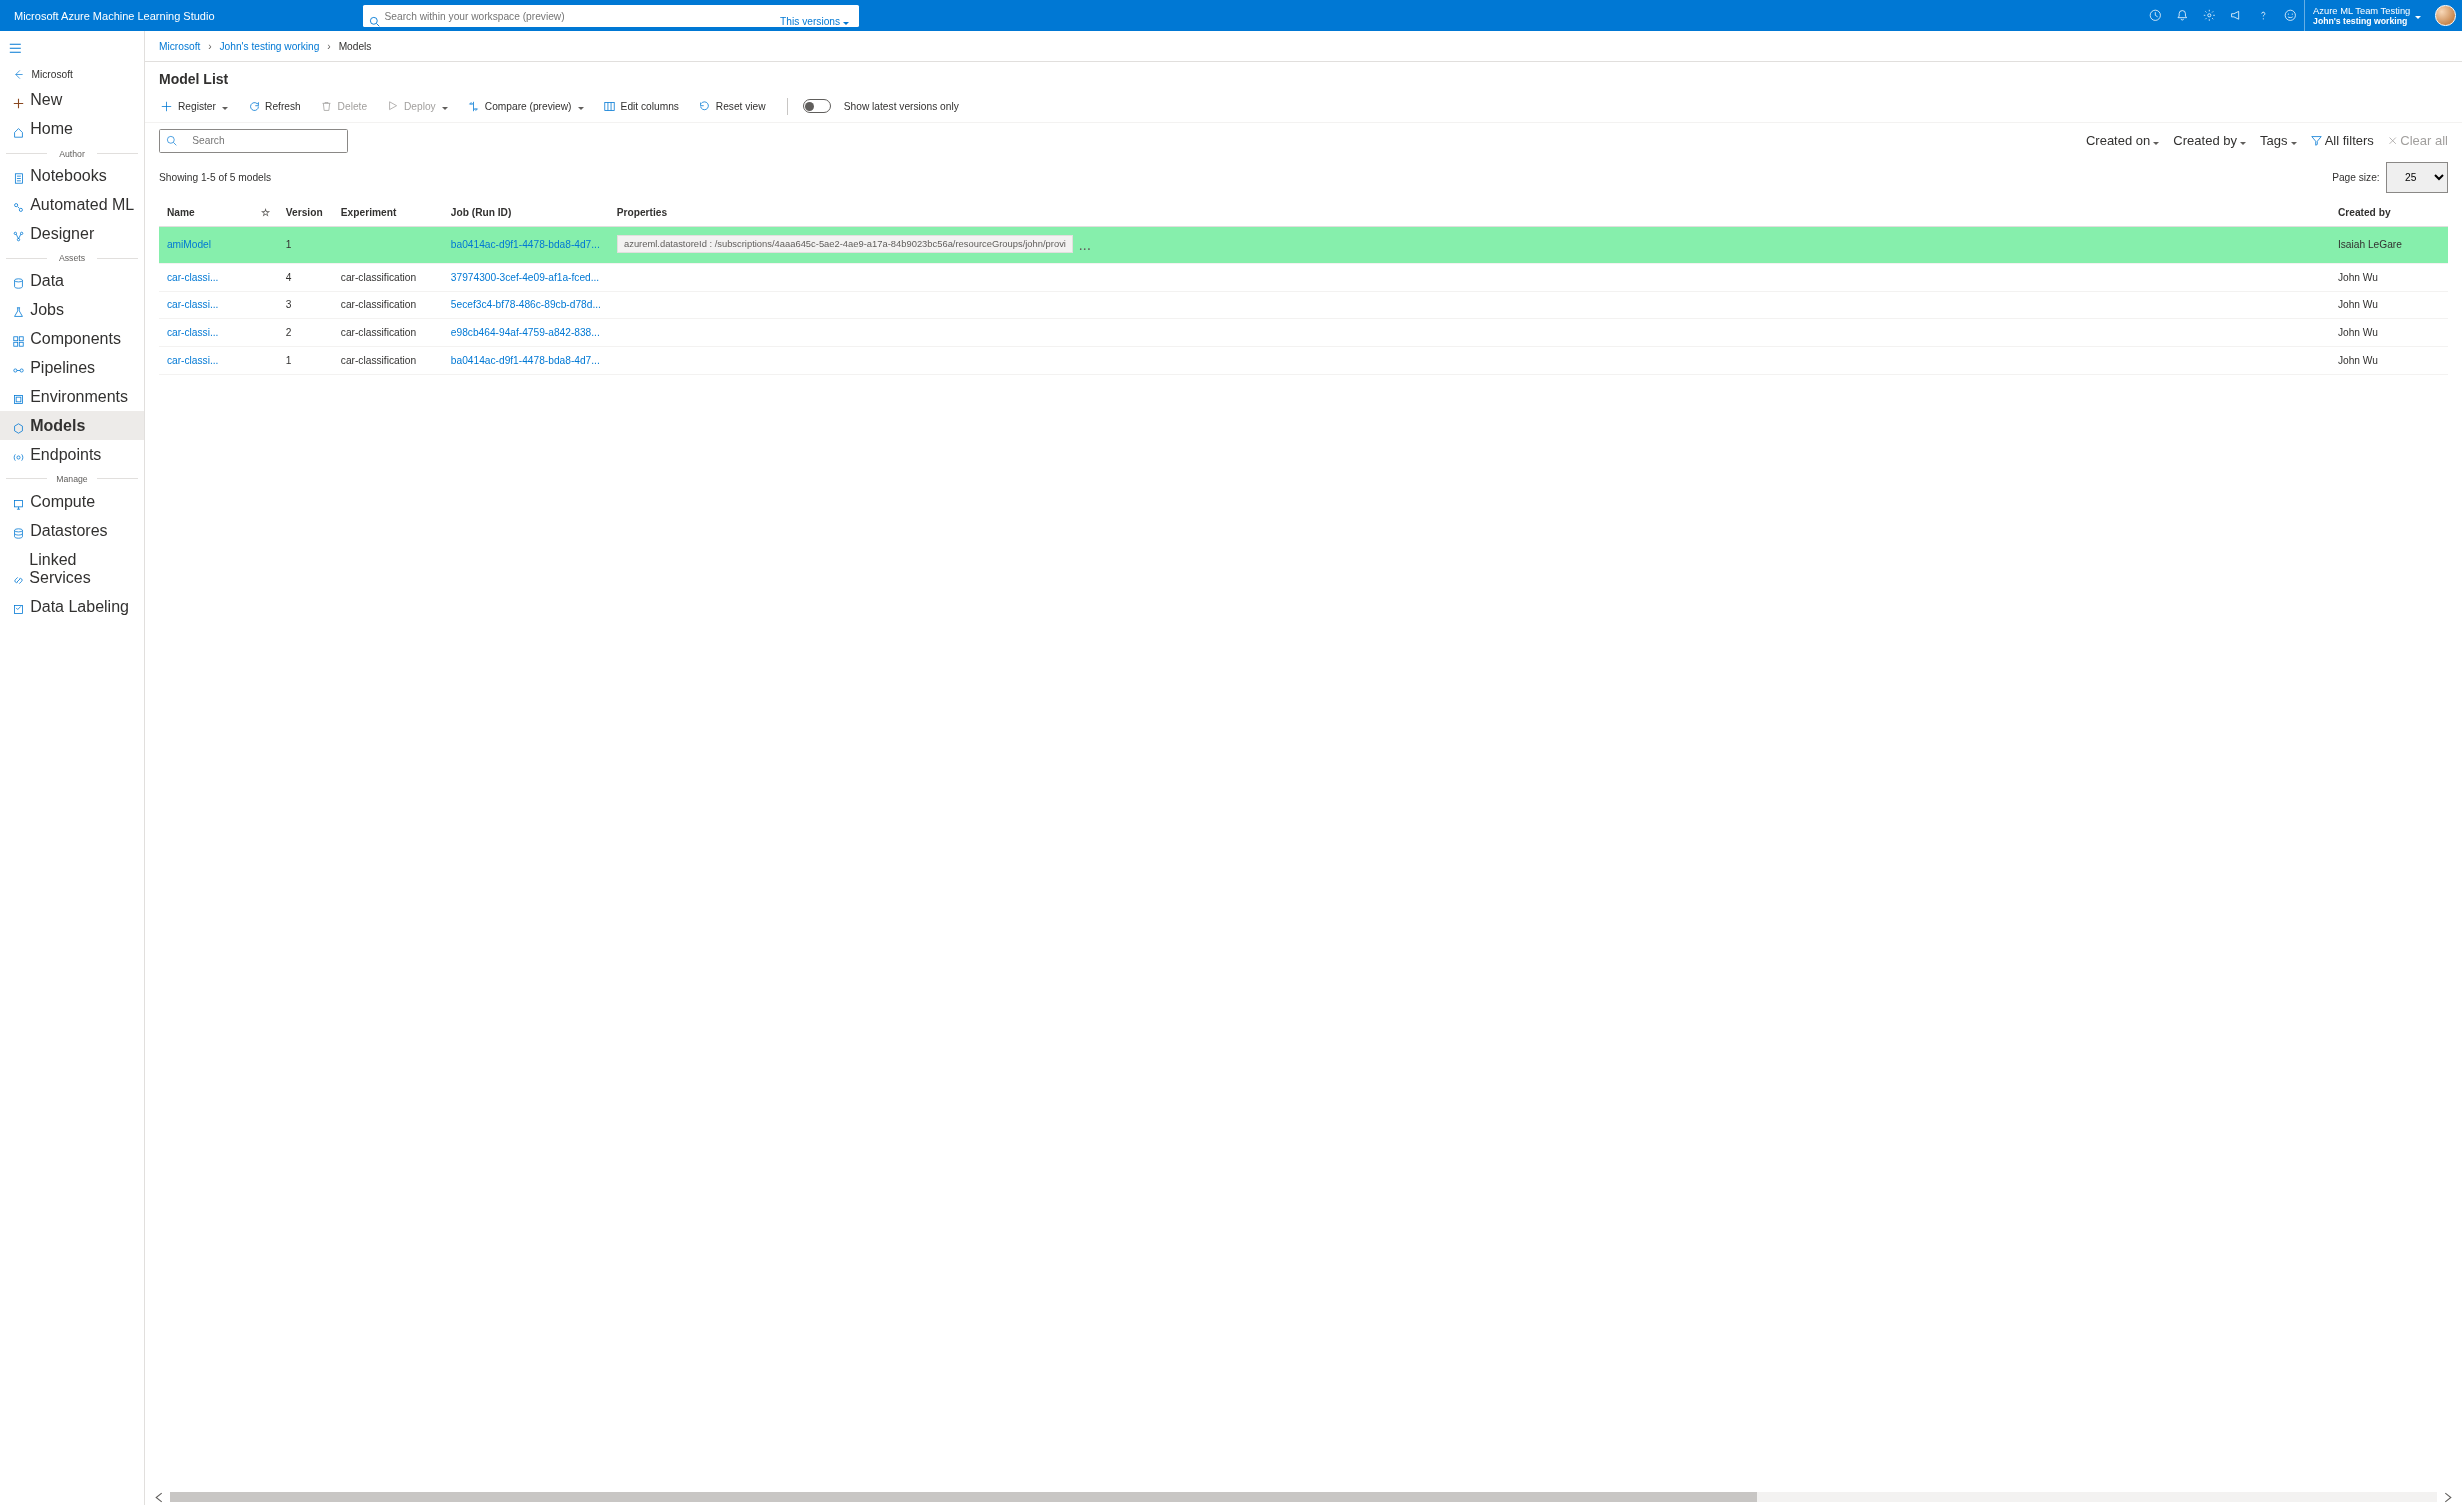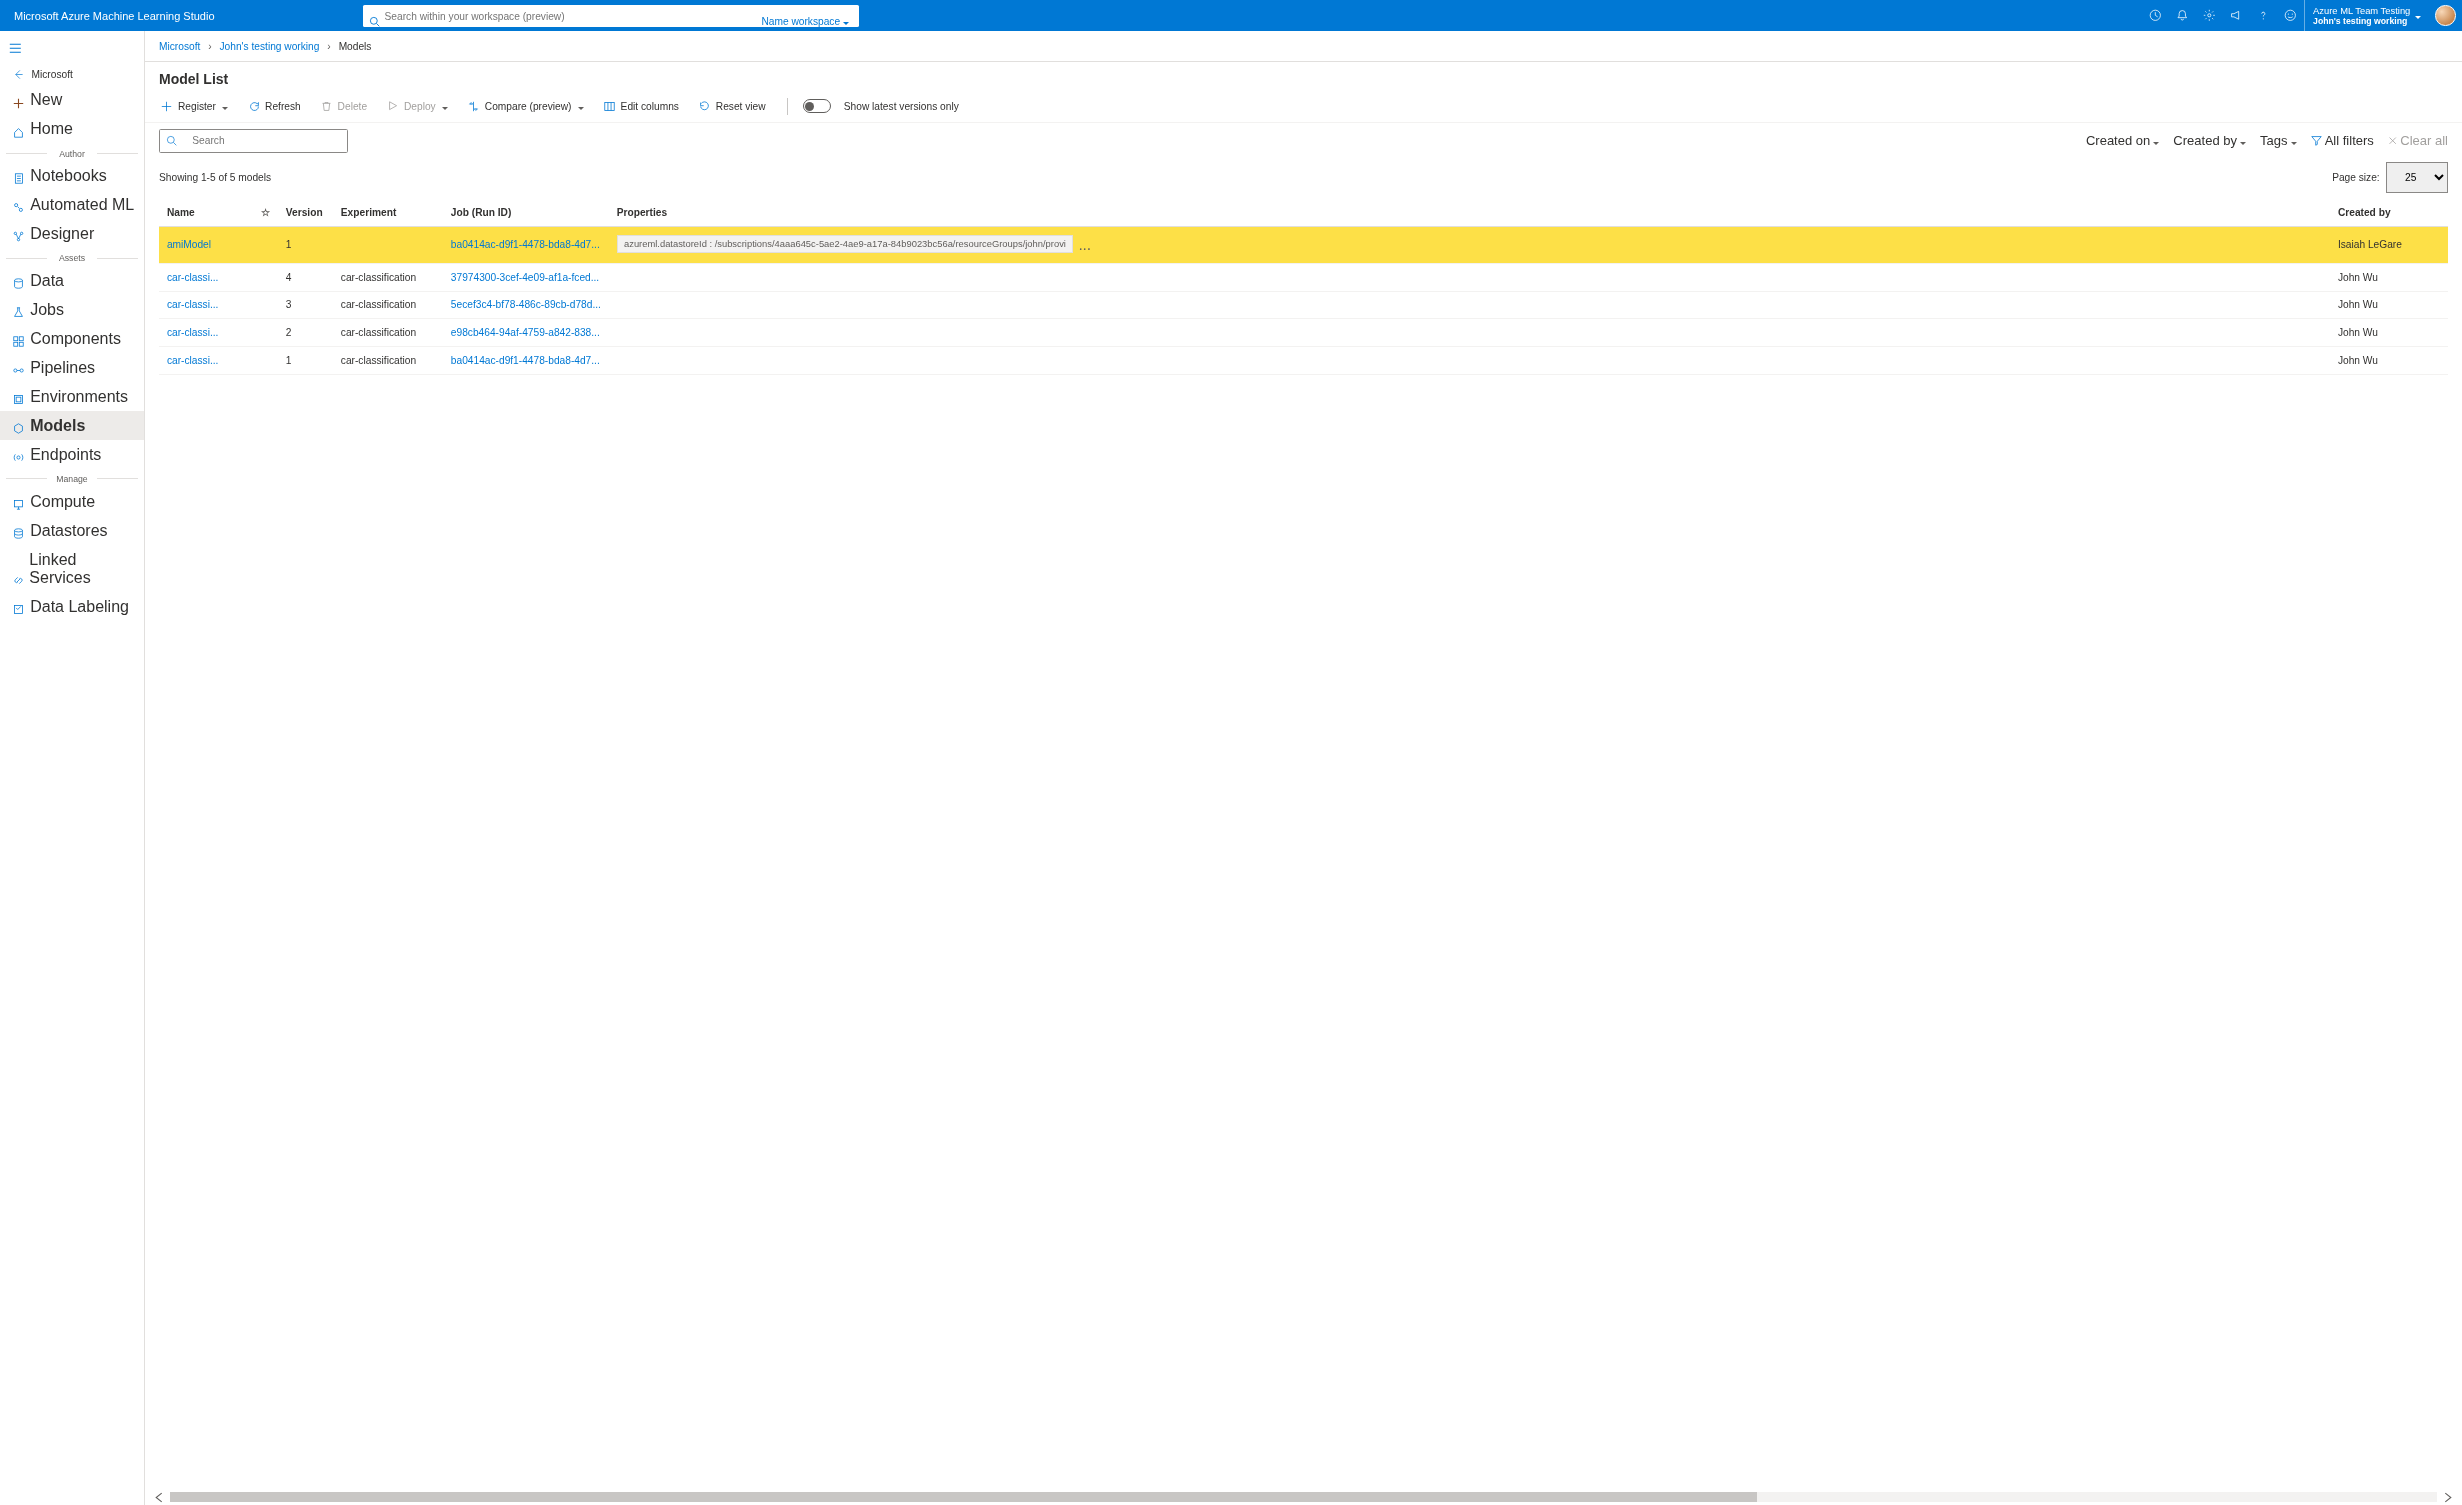--- a/index.html
+++ b/index.html
@@ -59,21 +59,21 @@
   .clear-all { color:#a19f9d; display:flex; align-items:center; gap:3.1px; }
 
   .count-row { display:flex; align-items:center; padding: 3.1px 14px 6.3px; font-size:10.2px; }
   .page-size { margin-left:auto; display:flex; align-items:center; gap:6.3px; }
   .page-size select { height:31px; border:0.8px solid #8a8886; padding: 0 14px; font-size:10.2px; }
 
   .table-wrap { flex:1; overflow:auto; padding: 0 14px; }
   table { width: 100%; border-collapse: collapse; font-size: 10.2px; }
   thead th { text-align:left; font-weight:600; padding: 7.9px 7.9px; border-bottom:0.8px solid #e1dfdd; color:#323130; }
   tbody td { padding: 7.9px 7.9px; border-bottom:0.8px solid #f3f2f1; vertical-align:middle; white-space:nowrap; overflow:hidden; text-overflow:ellipsis; max-width: 173px; }
-  tbody tr.hovered { background:#fde047; }
+  tbody tr.hovered { background:#86efac; }
   .link { color:#0078d4; cursor:pointer; }
   .props-chip { background:#f3f2f1; border:0.8px solid #e1dfdd; padding: 2.4px 6.3px; font-size:9.4px; color:#605e5c; white-space:nowrap; overflow:hidden; text-overflow:ellipsis; display:inline-block; max-width: 100%; }
   .more-btn { cursor:pointer; color:#605e5c; font-weight:bold; letter-spacing:0.8px; padding: 0 3.1px; }
 
   .scrollbar-row { height: 15.7px; display:flex; align-items:center; padding: 0 9.4px; }
   .sbar-arrow { width:11px; height:11px; color:#605e5c; cursor:pointer; }
   .sbar-track { flex:1; height:9.4px; background:#f3f2f1; margin: 0 4.7px; position:relative; }
   .sbar-thumb { position:absolute; left:0; width:70%; height:100%; background:#c8c6c4; }
 
   .chev-down::after { content:""; display:inline-block; width:0;height:0;border-left:3.1px solid transparent;border-right:3.1px solid transparent;border-top:3.9px solid currentColor; }
@@ -87,21 +87,21 @@
   <div class="topbar">
     <div class="brand">Microsoft Azure Machine Learning Studio</div>
     <div style="flex:0 0 134px"></div>
     <div class="search-wrap">
       <svg viewBox="0 0 16 16" fill="none">
           <circle cx="7" cy="7" r="5" stroke="#0078d4" stroke-width="1.3"></circle>
           <line x1="11" y1="11" x2="15" y2="15" stroke="#0078d4" stroke-width="1.3"></line>
         </svg>
       <input class="search-input" placeholder="Search within your workspace (preview)" style="">
       <div class="scope">
-        <span>Name workspace</span>
+        <span>This versions</span>
         <span class="chev-down"></span>
       </div>
     </div>
     <div class="right">
       <div class="icon-btn">
           <svg width="12.6" height="12.6" viewBox="0 0 16 16" fill="none">
             <circle cx="8" cy="8" r="6.5" stroke="#fff"></circle>
             <path d="M8 4v4l3 2" stroke="#fff"></path>
           </svg>
         </div>

